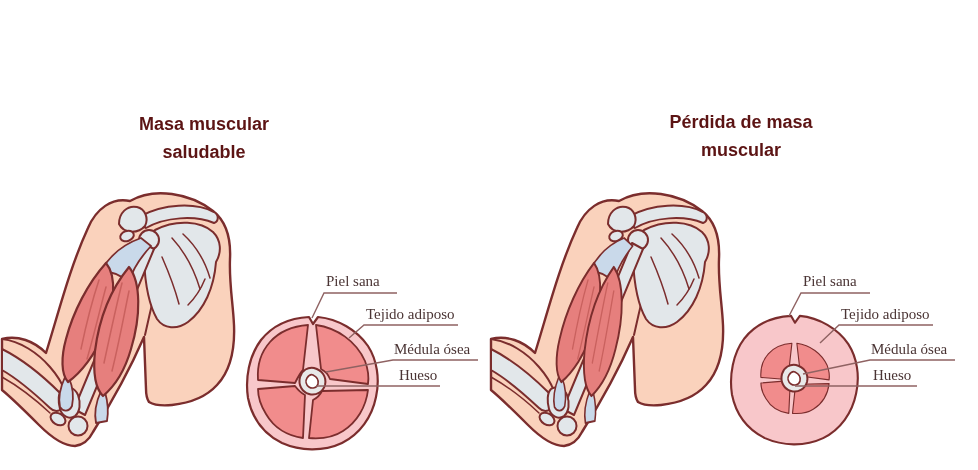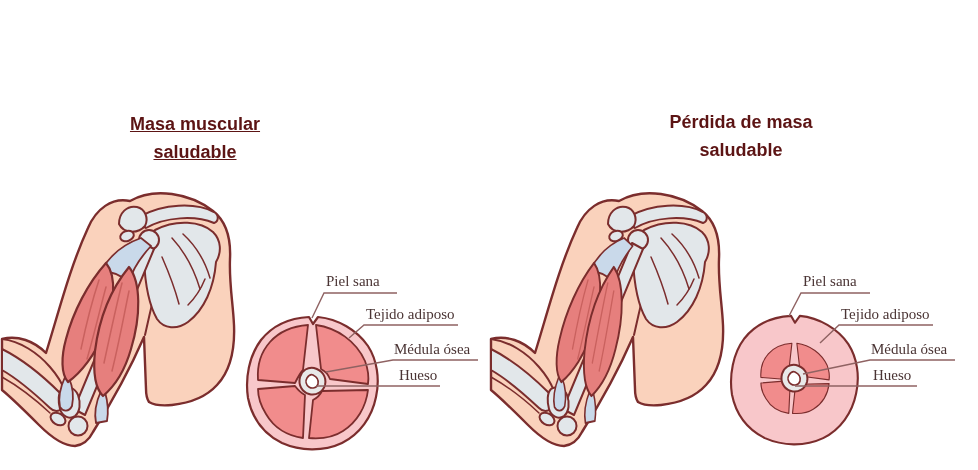--- a/index.html
+++ b/index.html
@@ -9,21 +9,21 @@
     --streak:#C9615E; --marrow:#FFFFFF; --bonecs:#E8E8E8;
   }
   html,body{margin:0;padding:0;}
   body{font-family:"Liberation Sans", sans-serif; background:#ffffff;}
   .stage{position:relative;width:978px;height:470px;background:#ffffff;overflow:hidden;}
   .header-band{position:absolute;left:0;top:0;width:978px;height:72px;background:var(--teal);
     display:flex;align-items:center;justify-content:center;}
   .title{color:var(--titletext);font-size:24px;font-weight:bold;letter-spacing:.5px;}
   .heading{position:absolute;width:320px;text-align:center;color:var(--maroon);
     font-size:18px;font-weight:bold;line-height:28px;white-space:pre-line;}
-  .heading.left{left:35px;top:110px;text-decoration:underline;}
+  .heading.left{left:44px;top:110px;}
   .heading.right{left:581px;top:108px;}
   .cs-label{position:absolute;color:var(--labeltext);font-size:15px;white-space:nowrap;line-height:18px;font-family:Liberation Serif, serif;}
   svg.diagram{position:absolute;left:0;top:0;}
   .sil{fill:var(--skin);stroke:var(--outline);stroke-width:2.4;stroke-linejoin:round;}
   .crease{fill:none;stroke:var(--outline);stroke-width:2;stroke-linecap:round;}
   .bone{fill:var(--bonefill);stroke:var(--outline);stroke-width:2;stroke-linejoin:round;}
   .bdet{fill:none;stroke:var(--outline);stroke-width:1.5;stroke-linecap:round;}
   .tend{fill:var(--tendon);stroke:var(--outline);stroke-width:1.8;stroke-linejoin:round;}
   .mus{fill:var(--muscle);stroke:var(--outline);stroke-width:2.2;stroke-linejoin:round;}
   .streak{fill:none;stroke:var(--streak);stroke-width:1.5;stroke-linecap:round;}
@@ -35,21 +35,21 @@
 </style>
 </head>
 <body>
 
 <div class="stage">
 
 
   <div class="heading left">Masa muscular
 saludable</div>
   <div class="heading right">Pérdida de masa
-saludable</div>
+muscular</div>
 
   <svg class="diagram" width="978" height="470" viewBox="0 0 978 470">
     <defs>
 
       <g id="arm-base">
         <path class="sil" d="M 0,156
           C 16,152 32,158 44,170
           C 57,128 68,84 86,45
           C 94,26 110,14 128,18
           C 152,4 188,10 211,28

